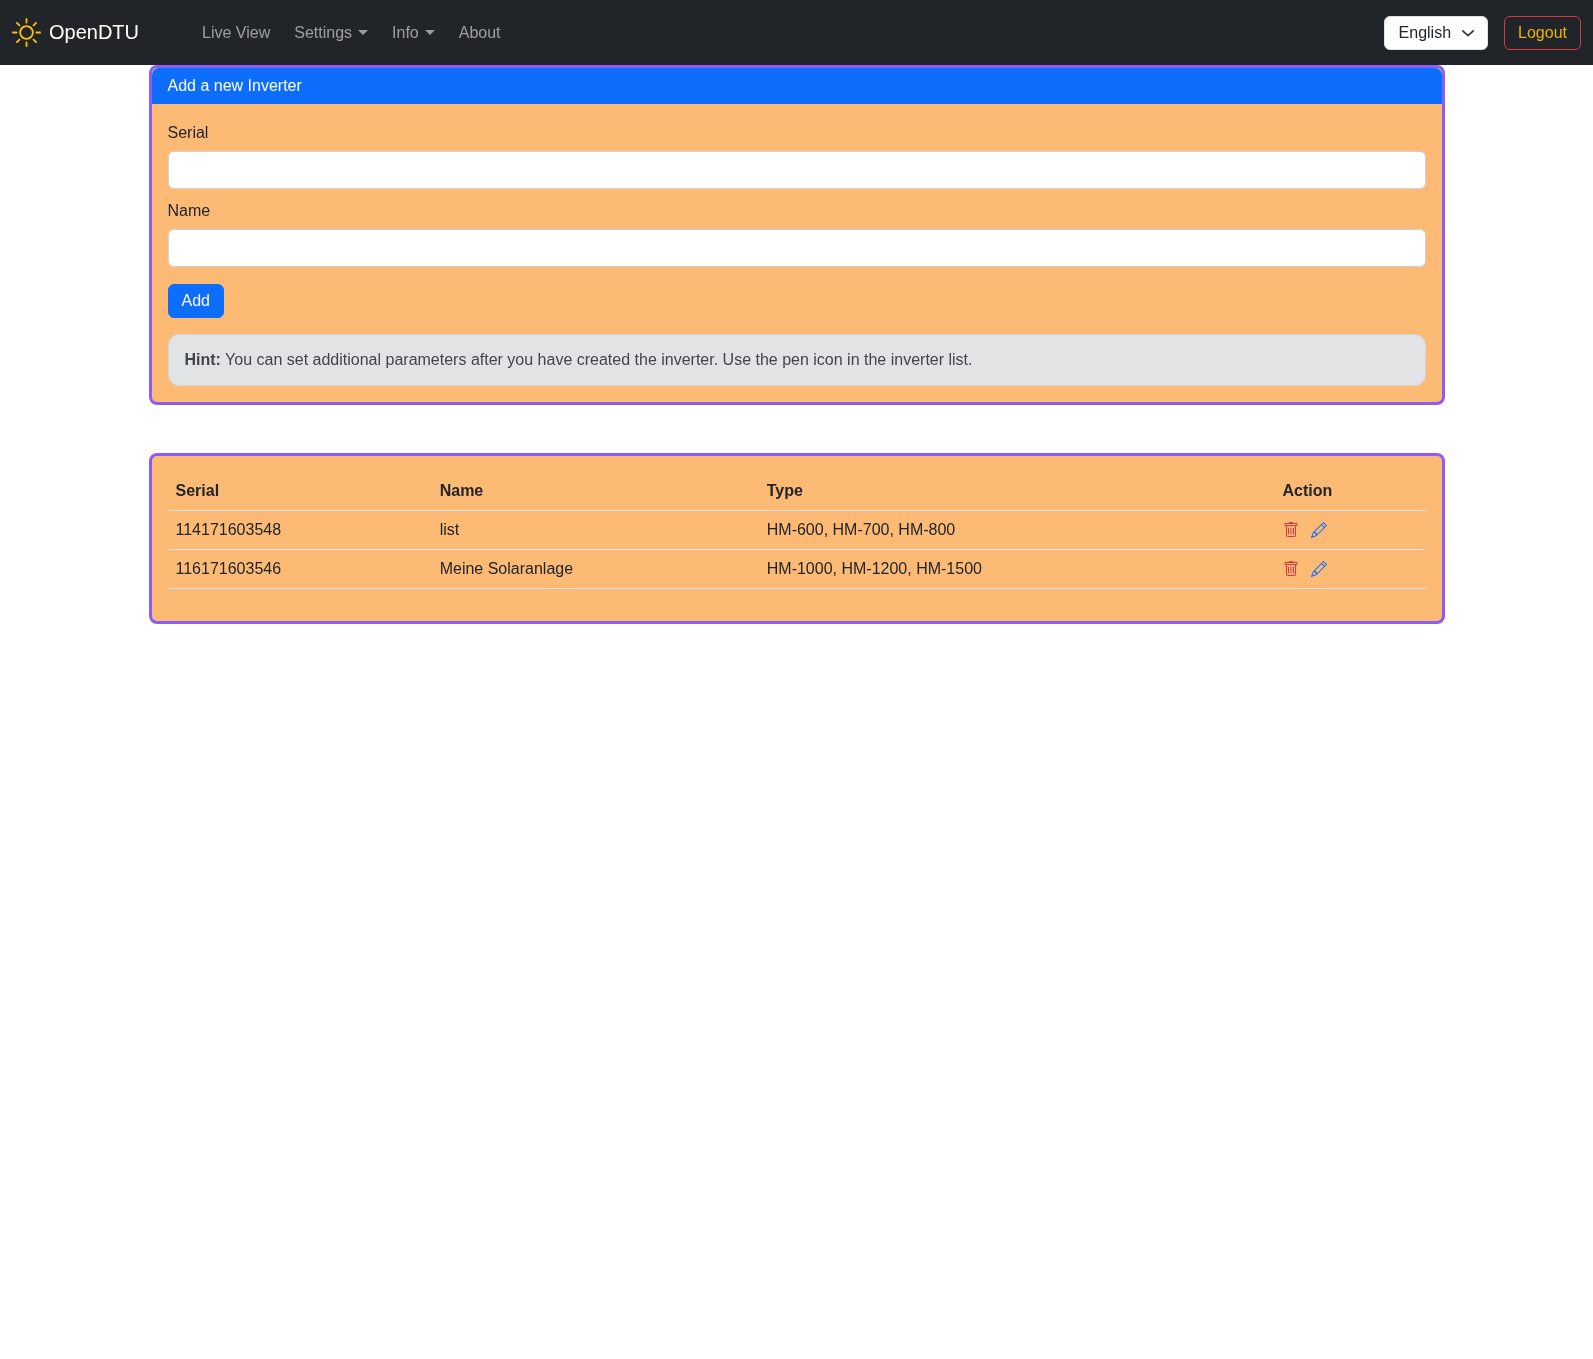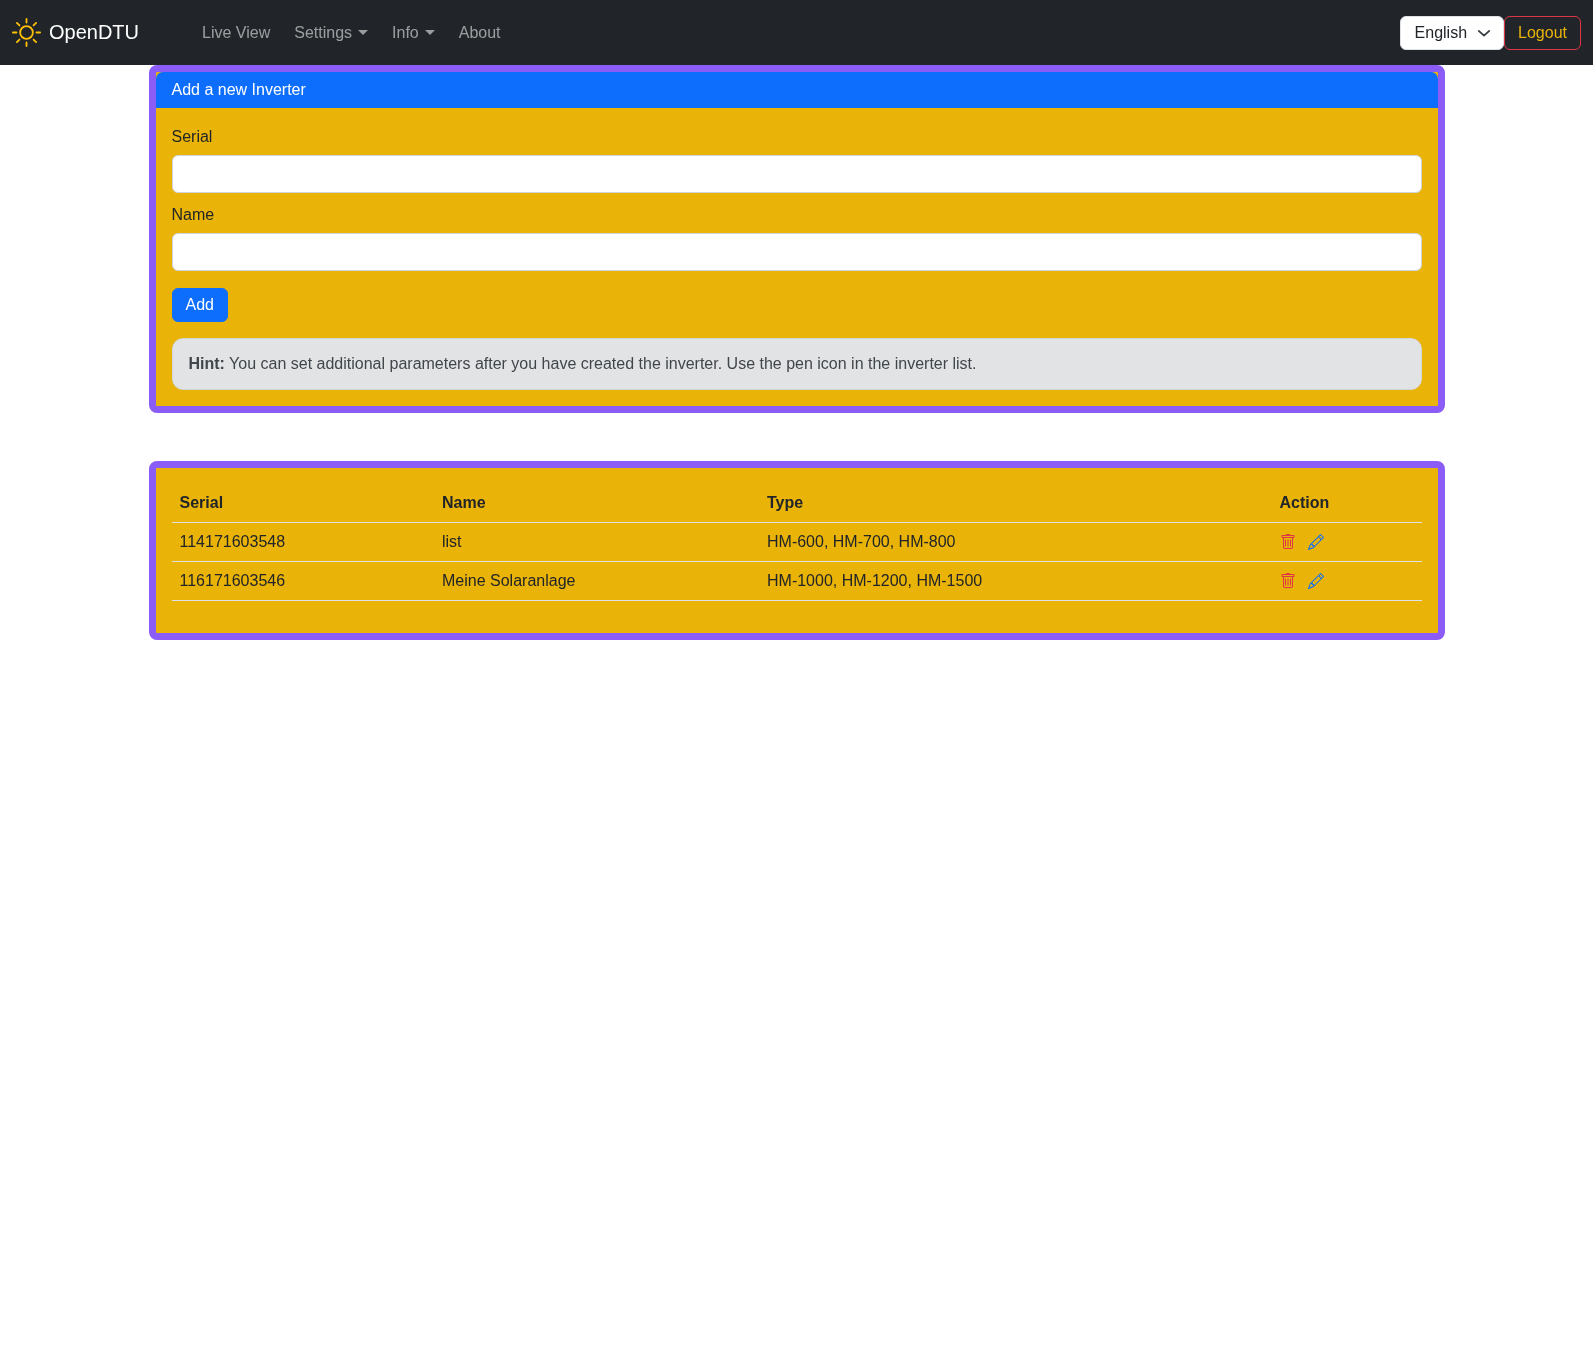--- a/index.html
+++ b/index.html
@@ -38,21 +38,21 @@
     align-items: center;
   }
   .caret {
     display: inline-block;
     margin-left: 6px;
     vertical-align: middle;
     border-top: 5px solid;
     border-right: 5px solid transparent;
     border-left: 5px solid transparent;
   }
-  .navbar-right { display: flex; align-items: center; }
+  .navbar-right { display: flex; align-items: center; gap: 16px; }
   .lang-select {
     position: relative;
     background: #ffffff;
     border: 1px solid #dee2e6;
     border-radius: 6px;
     padding: 7px 36px 7px 14px;
     font-size: 16px;
     color: #212529;
     cursor: pointer;
     min-width: 100px;
@@ -81,23 +81,23 @@
   }
   .page-title {
     font-size: 40px;
     font-weight: 700;
     margin: 21px 0 10px 0;
     color: #212529;
   }
 
   
   .card {
-    border: 7px solid #8b5cf6;
+    border: 3px solid #8b5cf6;
     border-radius: 8px;
-    background: #eab308;
+    background: #fdba74;
   }
   .card + .card { margin-top: 48px; }
   .card-header {
     background: #0d6efd;
     color: #ffffff;
     padding: 9px 16px;
     font-size: 16px;
     border-radius: 7px 7px 0 0;
   }
   .card-body { padding: 16px; }

